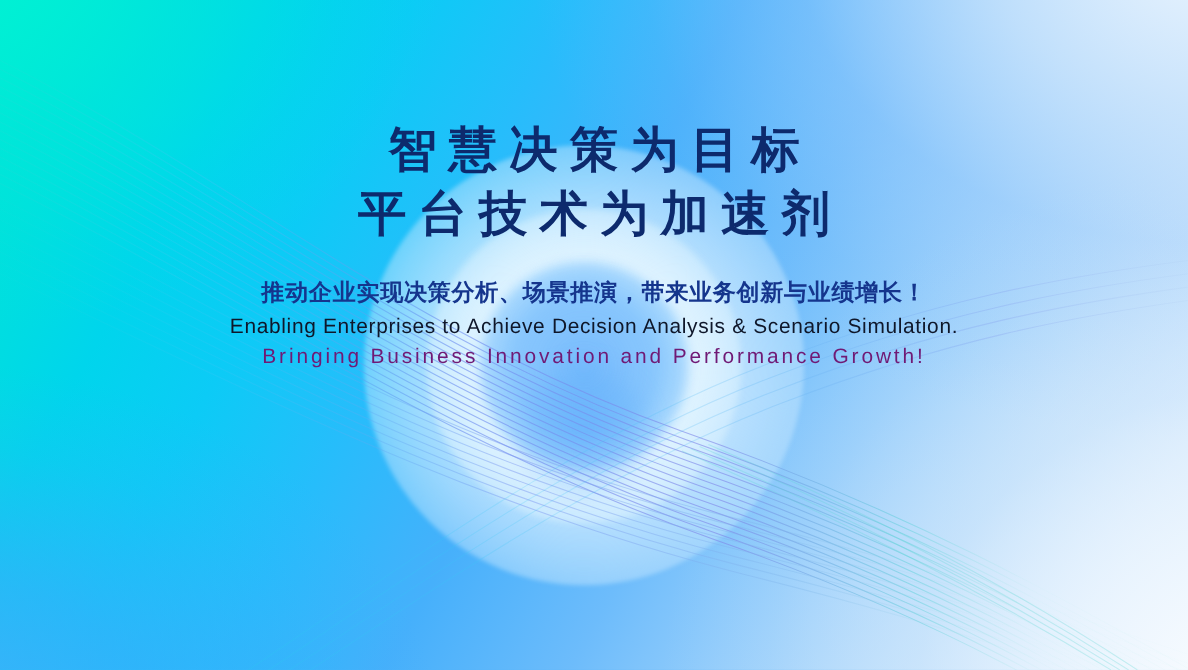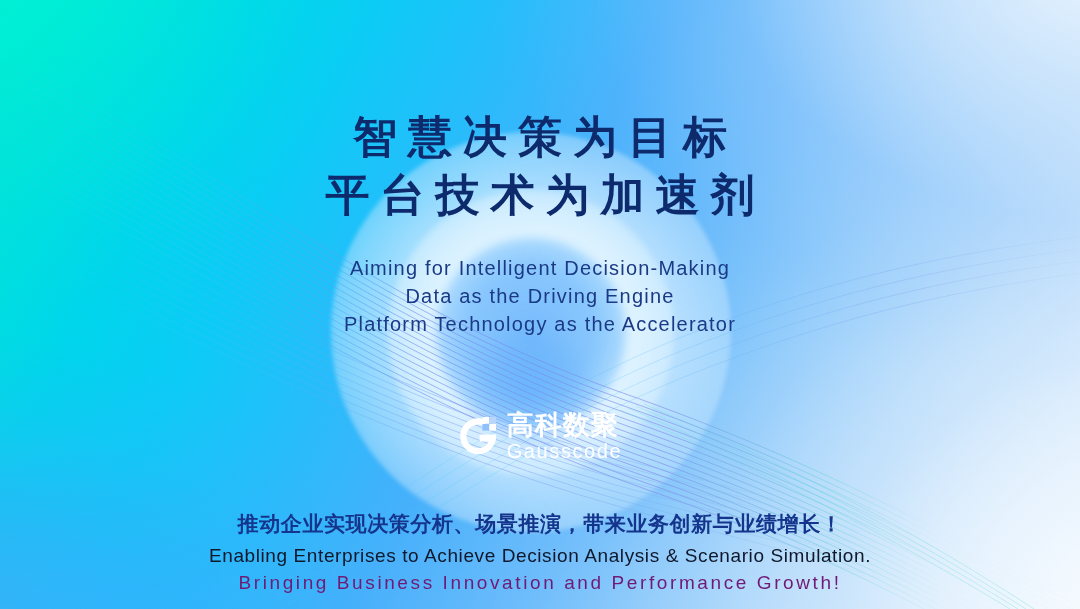--- a/index.html
+++ b/index.html
@@ -129,21 +129,20 @@
   }
   .ribbons svg { display: block; width: 1080px; height: 609px; }
 
   
   .content {
     position: absolute;
     inset: 0;
     display: flex;
     flex-direction: column;
     align-items: center;
-    gap: 21px;
   }
 
   .headline-block {
     margin-top: 108px;
     text-align: center;
   }
   .headline {
     color: #0d2a6d;
     font-size: 44px;
     font-weight: bold;
@@ -307,43 +306,21 @@
     </svg>
   </div>
 
   <div class="content">
 
     <div class="headline-block">
       <div class="headline">智慧决策为目标</div>
       <div class="headline">平台技术为加速剂</div>
     </div>
 
-    <div class="subline-block">
-      <div class="subline">Aiming for Intelligent Decision-Making</div>
-      <div class="subline">Data as the Driving Engine</div>
-      <div class="subline">Platform Technology as the Accelerator</div>
-    </div>
-
-    <div class="logo-row">
-      <svg class="logo-mark" viewBox="0 0 40 40" aria-hidden="true">
-        <path d="M20.2 2.2 C10.2 2.2 2.2 10.2 2.2 20.2 C2.2 30.2 10.2 38.2 20.2 38.2
-                 C30.2 38.2 38.2 30.2 38.2 20.2 L38.2 18.6 L21.6 18.6 L21.6 25.4 L30.6 25.4
-                 C28.9 29.4 24.9 32.0 20.2 32.0 C13.7 32.0 8.4 26.7 8.4 20.2
-                 C8.4 13.7 13.7 8.4 20.2 8.4 C23.1 8.4 25.7 9.4 27.7 11.1 L27.7 3.9
-                 C25.5 2.8 22.9 2.2 20.2 2.2 Z" fill="#ffffff"></path>
-        <rect x="24.4" y="1.0" width="6.6" height="6.6" fill="#ffffff"></rect>
-        <rect x="31.4" y="1.0" width="6.6" height="6.6" fill="#b9d5fb"></rect>
-        <rect x="31.4" y="8.0" width="6.6" height="6.6" fill="#ffffff"></rect>
-        <rect x="24.4" y="8.0" width="6.6" height="6.6" fill="#8fc0fa"></rect>
-      </svg>
-      <div class="logo-text">
-        <div class="logo-cn">高科数聚</div>
-        <div class="logo-en">Gausscode</div>
-      </div>
-    </div>
+
 
     <div class="footer">
       <div class="footer-cn">推动企业实现决策分析、场景推演，带来业务创新与业绩增长！</div>
       <div class="footer-en1">Enabling Enterprises to Achieve Decision Analysis &amp; Scenario Simulation.</div>
       <div class="footer-en2">Bringing Business Innovation and Performance Growth!</div>
     </div>
 
   </div>
 </div>
 

